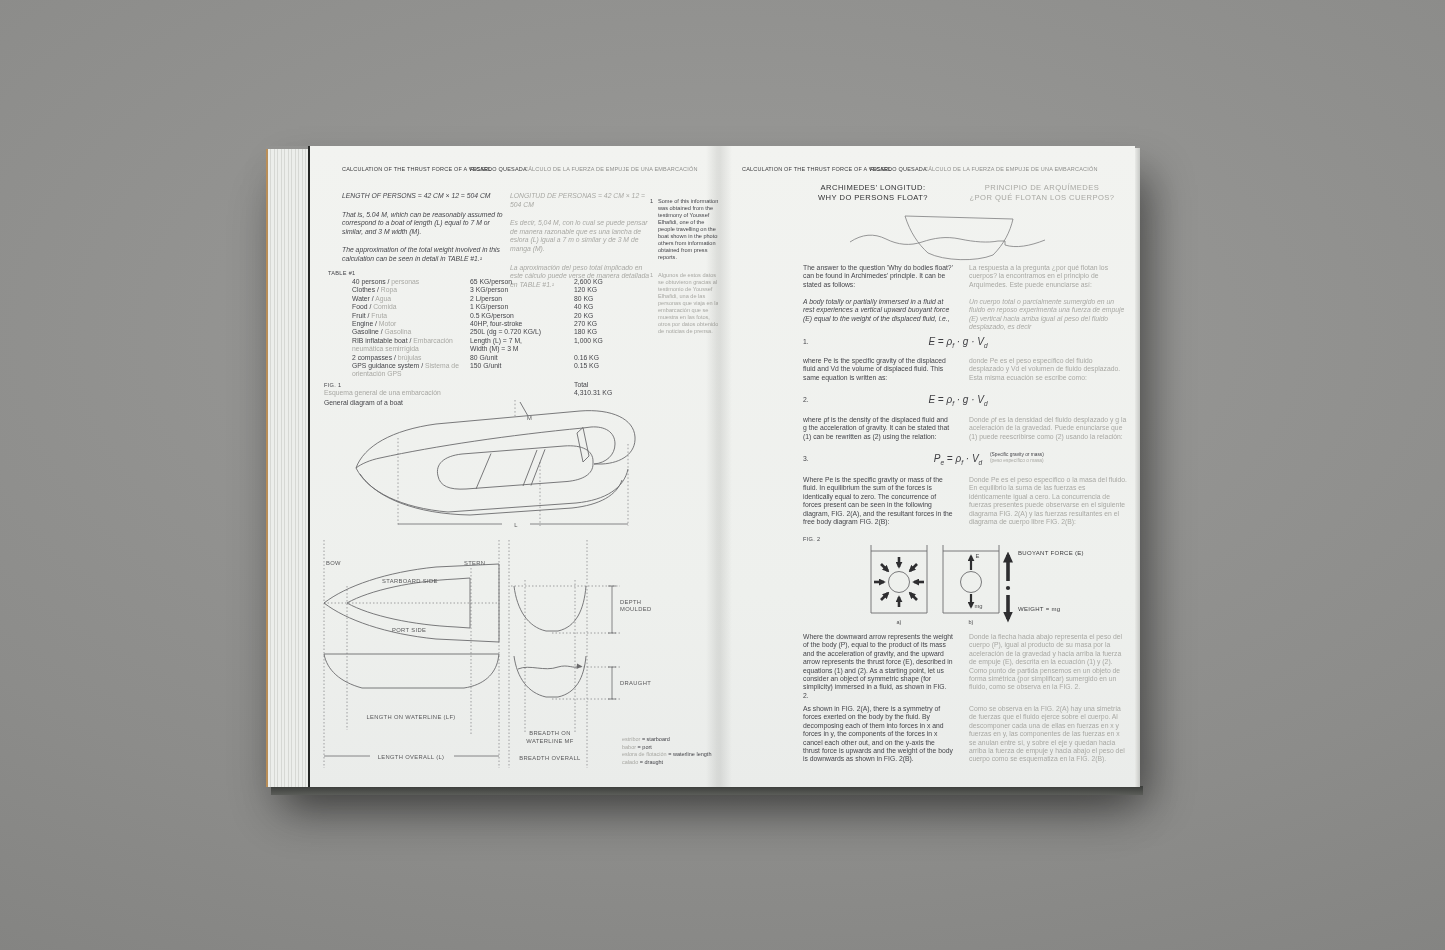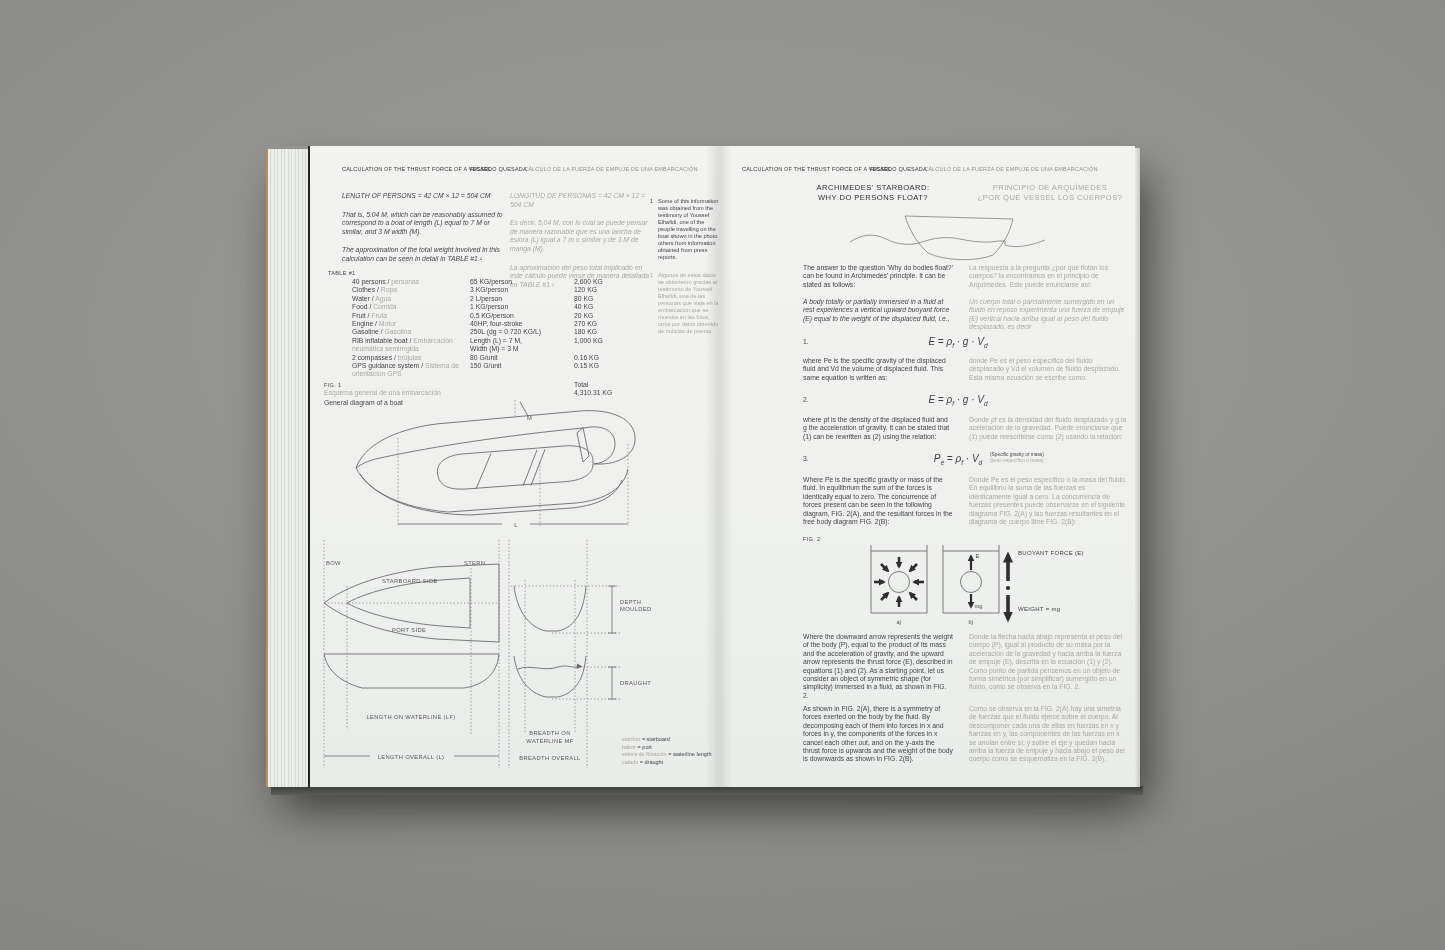--- a/index.html
+++ b/index.html
@@ -35,21 +35,21 @@
   .wsp{white-space:pre-line;}
   .c-wt{}
   .totrow{margin-top:2px;}
   .figcap{position:absolute;left:14px;top:236px;}
   .figcap .cap{font-size:6.8px;line-height:8.6px;margin-top:1px;}
   svg{position:absolute;overflow:visible;}
   svg text{font-family:"Liberation Sans",sans-serif;}
   .dg{fill:#58585a;font-size:5.8px;letter-spacing:.35px;}
   .title{position:absolute;top:37px;text-align:center;font-size:7.6px;line-height:10px;letter-spacing:.45px;}
   .title.t-en{left:58px;width:194px;color:#2f2f31;}
-  .title.t-es{left:239px;width:186px;color:#a8a8a3;}
+  .title.t-es{left:231px;width:186px;color:#a8a8a3;}
   .pen{position:absolute;left:85px;width:150px;font-size:6.8px;line-height:8.4px;}
   .pes{position:absolute;left:251px;width:158px;font-size:6.8px;line-height:8.4px;}
   .eqrow{position:absolute;left:85px;width:310px;}
   .eqnum{position:absolute;left:0;top:2px;font-size:6.8px;color:#45454a;}
   .eqx{text-align:center;font-style:italic;font-size:10px;color:#3e3e42;}
   .eqx sub{font-size:6.5px;font-style:italic;}
   .eqnote{position:absolute;left:272px;font-size:4.8px;line-height:6px;}
   .figlbl{position:absolute;left:85px;}
   .legend{position:absolute;left:312px;top:590px;font-size:5.5px;line-height:7.6px;white-space:nowrap;}
 </style>
@@ -257,26 +257,26 @@
     </div>
 
     <div class="page pright">
       <div class="hdr" style="left:24px;">
         <span class="hseg1">CALCULATION OF THE THRUST FORCE OF A VESSEL</span>
         <span class="hseg2">RICARDO QUESADA</span>
         <span class="hseg3">CÁLCULO DE LA FUERZA DE EMPUJE DE UNA EMBARCACIÓN</span>
       </div>
 
       <div class="title t-en">
-        <div>ARCHIMEDES' STARBOARD:</div>
+        <div>ARCHIMEDES' LONGITUD:</div>
         <div>WHY DO PERSONS FLOAT?</div>
       </div>
       <div class="title t-es">
         <div>PRINCIPIO DE ARQUÍMEDES</div>
-        <div>¿POR QUÉ VESSEL LOS CUERPOS?</div>
+        <div>¿POR QUÉ FLOTAN LOS CUERPOS?</div>
       </div>
 
       <svg style="left:130px;top:64px;" width="200" height="55" viewBox="0 0 200 55">
         <g stroke="#7d7d7f" stroke-width="0.8" fill="none">
           <path d="M 2,32 C 14,24 26,23 38,29 C 50,35 62,36 74,32 C 86,28 98,26 112,29 C 126,32 140,33 150,31 L 157,31 L 157,35 C 168,38.5 182,36 197,30"></path>
           <path d="M 57,6 L 165,9"></path>
           <path d="M 57,6 C 62,22 70,34 80,43 C 96,51 128,52 145,45 C 156,34 162,22 165,9"></path>
         </g>
       </svg>
 

